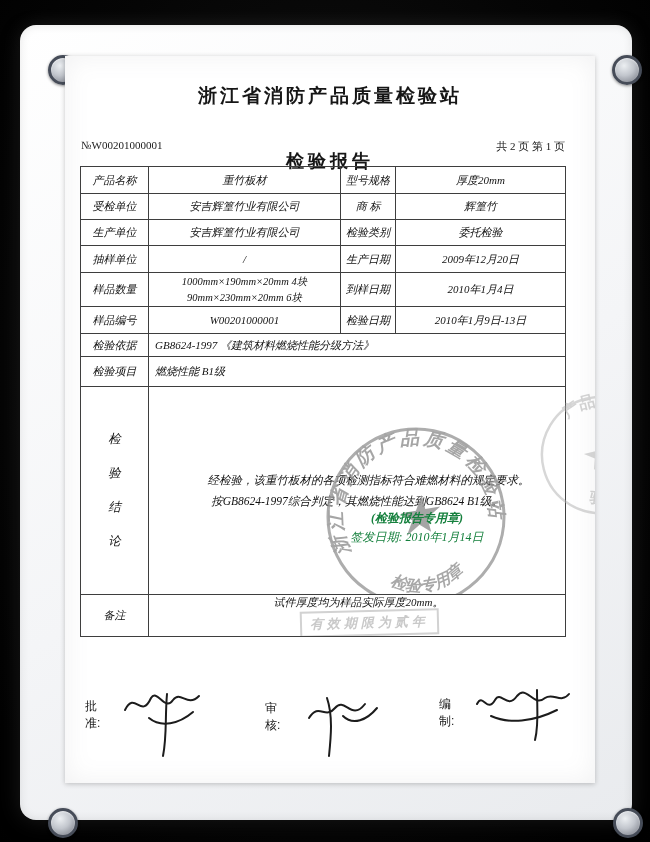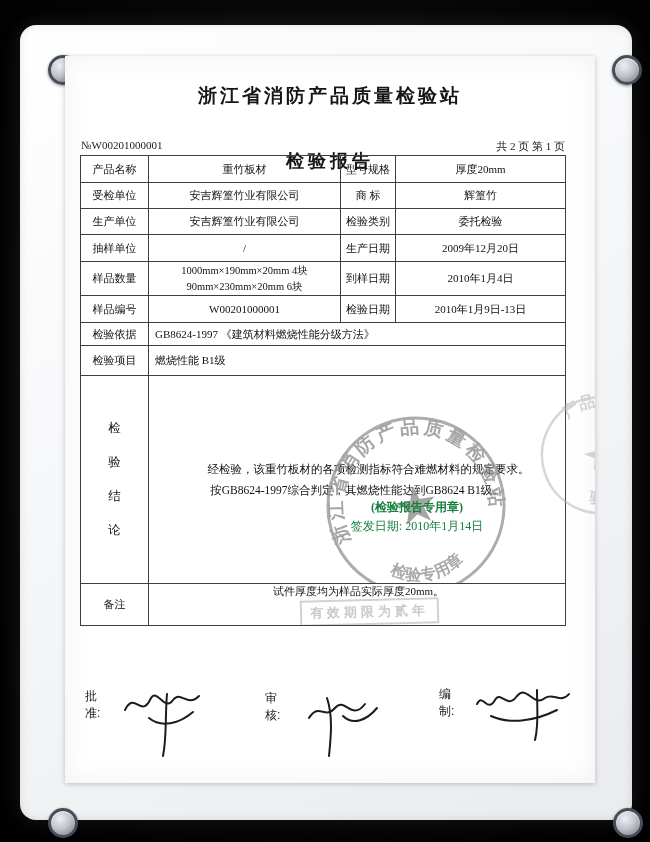--- a/index.html
+++ b/index.html
@@ -33,22 +33,22 @@
     font-family:"Liberation Serif",serif;
   }
   .title1{position:absolute;top:27px;left:0;width:100%;text-align:center;
     font-family:"Liberation Sans",sans-serif;font-weight:bold;font-size:19px;
     letter-spacing:3px;color:#161616;}
   .title2{position:absolute;top:56px;left:0;width:100%;text-align:center;
     font-family:"Liberation Sans",sans-serif;font-weight:bold;font-size:18px;
     letter-spacing:4px;color:#161616;margin-top:37px;}
   .meta{position:absolute;top:83px;left:16px;width:484px;display:flex;
     justify-content:space-between;font-size:11px;color:#1a1a1a;}
-  .info-table{position:absolute;left:15px;top:99px;width:485px;
-    border-collapse:collapse;table-layout:fixed;font-size:11px;color:#111;}
+  .info-table{position:absolute;left:15px;top:110px;width:485px;
+    border-collapse:collapse;table-layout:fixed;font-size:11px;color:#111;font-style:italic;}
   .info-table td{border:1px solid #3e3e3e;padding:0 3px;text-align:center;
     vertical-align:middle;overflow:hidden;}
   td.left{text-align:left;padding-left:6px;margin-top:48px;}
   .two-line{font-size:10.5px;line-height:1.45;}
   .vlabel{font-size:12.5px;}
   .vlabel div{margin:17px 0;}
   .concl-cell{position:relative;text-align:left;vertical-align:top;
     padding:10px 12px 0 12px;font-size:11.5px;line-height:1.75;margin-left:46px;}
   .concl-line1{text-indent:2em;}
   .stamp-main{position:absolute;left:172px;top:35px;opacity:0.78;
@@ -58,21 +58,21 @@
     font-weight:bold;}
   .stamp-overlay .issue{font-weight:normal;font-size:12px;}
   .remark-flex{display:flex;align-items:center;text-align:left;flex-direction:column;}
   .remark-stamp{display:inline-block;margin-left:22px;border:2px solid #d2d2d2;
     color:#c9c9c9;padding:2px 8px;letter-spacing:4px;font-size:13px;
     transform:rotate(-1.5deg);white-space:nowrap;font-weight:bold;}
   .stamp-edge{position:absolute;left:470px;top:334px;opacity:0.5;
     transform:rotate(-14deg);}
   .sig-group{position:absolute;font-size:12px;color:#1a1a1a;
     font-family:"Liberation Sans",sans-serif;}
-  .sig-group .lab{position:absolute;left:0;top:0;}
+  .sig-group .lab{position:absolute;left:0;top:10px;}
   .sig-group svg{position:absolute;left:34px;top:-6px;overflow:visible;}
   .sig-approve{left:20px;top:632px;}
   .sig-review{left:200px;top:634px;}
   .sig-prepare{left:374px;top:630px;}
   .sig-path{fill:none;stroke:#1c1c1c;stroke-width:2;stroke-linecap:round;}
 </style>
 </head>
 <body>
 
 <div class="scene">

